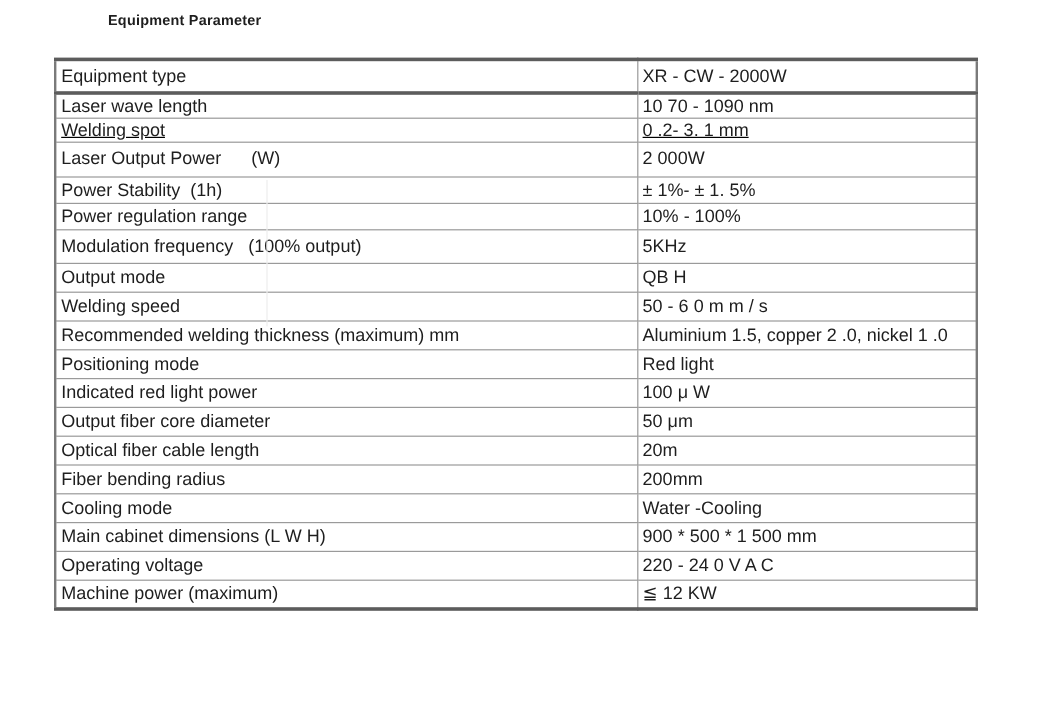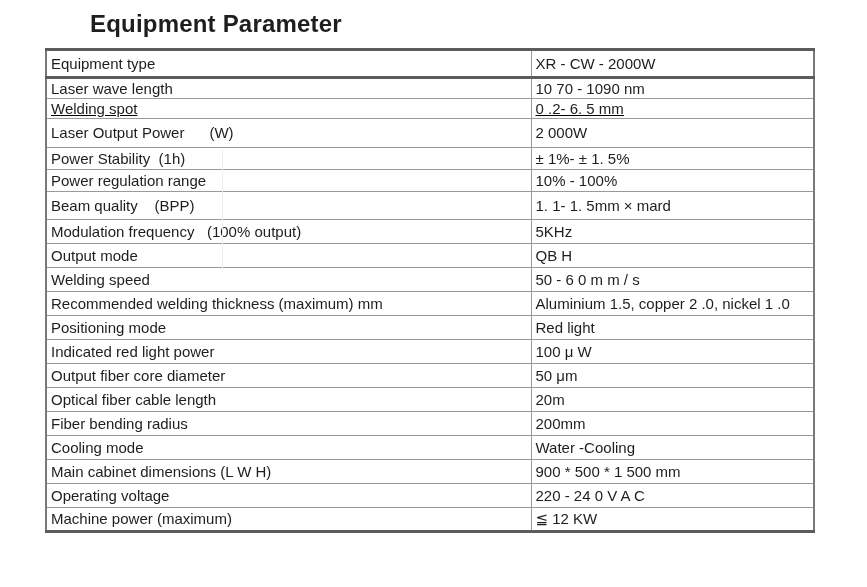--- a/index.html
+++ b/index.html
@@ -17,21 +17,21 @@
     height: 587px;
     background: var(--background);
     font-family: "Liberation Sans", sans-serif;
     overflow: hidden;
   }
   .title {
     position: absolute;
     left: 90px;
     top: 10px;
     margin: 0;
-    font-size: 24px;
+    font-size: 12px;
     font-weight: bold;
     color: var(--text);
     letter-spacing: 0.2px;
   }
   table.spec {
     position: absolute;
     left: 45px;
     top: 48px;
     width: 768px;
     border-collapse: collapse;
@@ -84,37 +84,33 @@
         <tr>
           <td>Equipment type</td>
           <td>XR - CW - 2000W</td>
         </tr>
         <tr>
           <td>Laser wave length</td>
           <td>10 70 - 1090 nm</td>
         </tr>
         <tr>
           <td>Welding spot</td>
-          <td>0 .2- 6. 5 mm</td>
+          <td>0 .2- 3. 1 mm</td>
         </tr>
         <tr>
           <td>Laser Output Power      (W)</td>
           <td>2 000W</td>
         </tr>
         <tr>
           <td>Power Stability  (1h)</td>
           <td>± 1%- ± 1. 5%</td>
         </tr>
         <tr>
           <td>Power regulation range</td>
           <td>10% - 100%</td>
-        </tr>
-        <tr>
-          <td>Beam quality    (BPP)</td>
-          <td>1. 1- 1. 5mm × mard</td>
         </tr>
         <tr>
           <td>Modulation frequency   (100% output)</td>
           <td>5KHz</td>
         </tr>
         <tr>
           <td>Output mode</td>
           <td>QB H</td>
         </tr>
         <tr>

